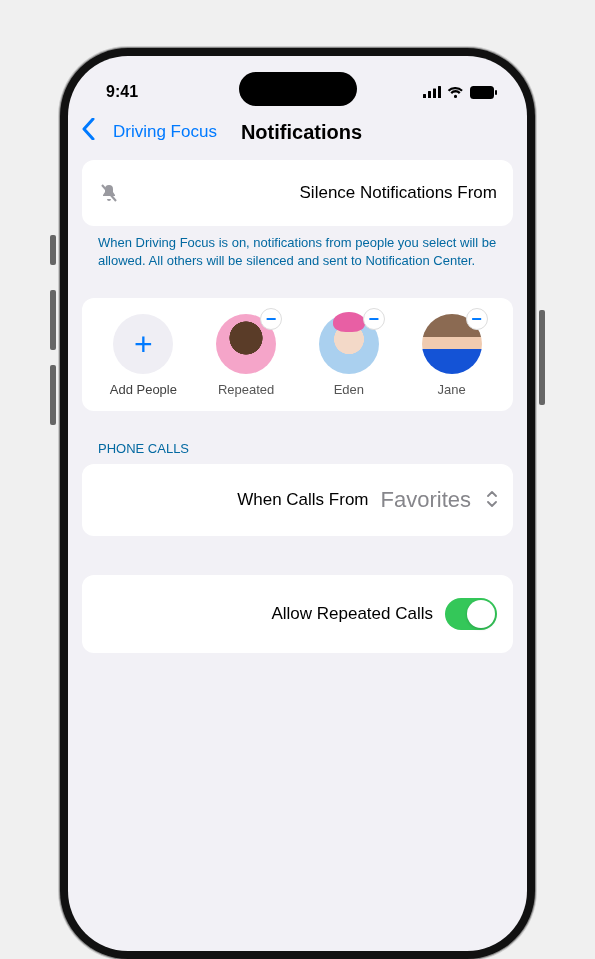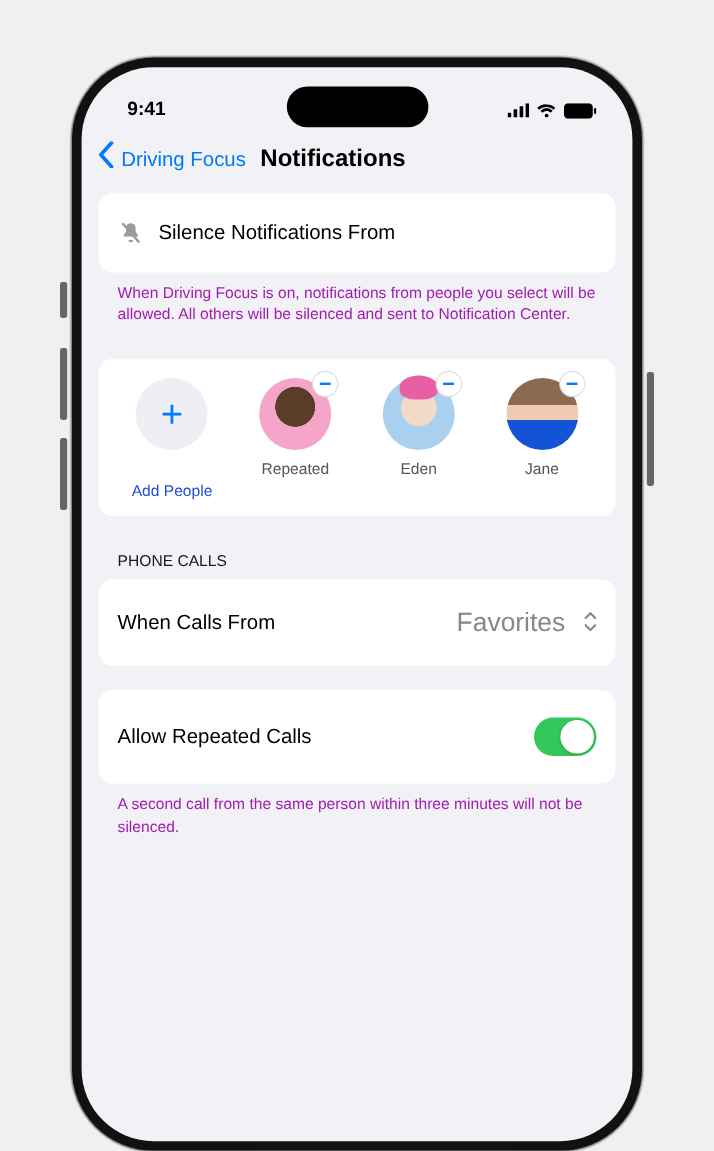--- a/index.html
+++ b/index.html
@@ -57,47 +57,48 @@
     align-items: center;
     padding: 20px 30px 0 38px;
     height: 52px;
     font-weight: 600;
     font-size: 16px;
   }
   .status-right { display: flex; gap: 6px; align-items: center; }
   .nav {
     display: flex;
     align-items: center;
-    gap: 6px;
+    gap: 18px;
     padding: 10px 14px 14px;
   }
   .chevron-back { color: #007aff; font-size: 24px; font-weight: 500; }
   .back-label { color: #007aff; font-size: 17px; }
   .nav-title { font-weight: 600; font-size: 20px; margin-left: 6px; }
   .content { padding: 0 14px; }
   .card {
     background: #fff;
     border-radius: 12px;
     overflow: hidden;
   }
   .row {
     display: flex;
     align-items: center;
     gap: 12px;
     padding: 23px 16px;
     min-height: 46px;
+    text-align: right;
   }
   .sep { border-top: 1px solid #e5e5e9; }
   .row-label { font-size: 17px; flex: 1; }
   .bold { font-weight: 700; }
   .bell-icon { color: #999; width: 22px; display:flex; justify-content:center;}
   .check-badge { color: #34c759; width: 22px; display:flex; justify-content:center;}
   .check-blue { color: #007aff; font-size: 20px; font-weight: 600; }
   .footer-text {
-    color: #a21caf;
+    color: #0369a1;
     font-size: 13px;
     line-height: 1.4;
     padding: 8px 16px 0;
   }
   .people-card {
     background: #fff;
     border-radius: 12px;
     margin-top: 28px;
     padding: 16px 10px 14px;
     display: flex;
@@ -130,23 +131,23 @@
     border: 1px solid #ddd;
     color: #007aff;
     display: flex;
     align-items: center;
     justify-content: center;
     font-weight: 700;
     font-size: 18px;
     line-height: 0;
   }
   .person-name { font-size: 13px; color: #555; }
-  .add-name { color: #1d4ed8; margin-top: 18px; }
+  .add-name { color: #404040; }
   .section-header {
-    color: #0f172a;
+    color: #0369a1;
     font-size: 13px;
     padding: 30px 16px 8px;
     text-transform: uppercase;
   }
   .value-label { color: #86868b; font-size: 22px; }
   .updown { color: #86868b; font-size: 12px; margin-left:4px;}
   .toggle {
     width: 52px;
     height: 32px;
     background: #34c759;
@@ -157,21 +158,21 @@
     content: "";
     position: absolute;
     right: 2px;
     top: 2px;
     width: 28px;
     height: 28px;
     background: #fff;
     border-radius: 50%;
     box-shadow: 0 1px 3px rgba(0,0,0,0.2);
   }
-  .mt { margin-top: 20px; }
+  .mt { margin-top: 39px; }
   
   .av1 { background: radial-gradient(circle at 50% 40%, #5a3c28 35%, #f5a5c9 36%); }
   .av2 { background: radial-gradient(circle at 50% 42%, #f3d9c8 32%, #aad0ef 33%); position:relative;}
   .av2::before{content:"";position:absolute;top:-2px;left:14px;width:32px;height:20px;background:#e85fa4;border-radius:50% 50% 40% 40%;}
   .av3 { background: linear-gradient(#8b6a52 0 38%, #f0cbb0 38% 58%, #1453d6 58%); }
 </style>
 </head>
 <body>
 
 <div class="side-button btn-l1"></div>
@@ -265,17 +266,16 @@
           </span>
         </div>
       </div>
 
       <div class="card mt">
         <div class="row">
           <span class="row-label">Allow Repeated Calls</span>
           <div class="toggle"></div>
         </div>
       </div>
-      <div class="footer-text">A second call from the same person within three minutes will not be silenced.</div>
     </div>
 
   </div>
 </div>
 
 </body></html>

